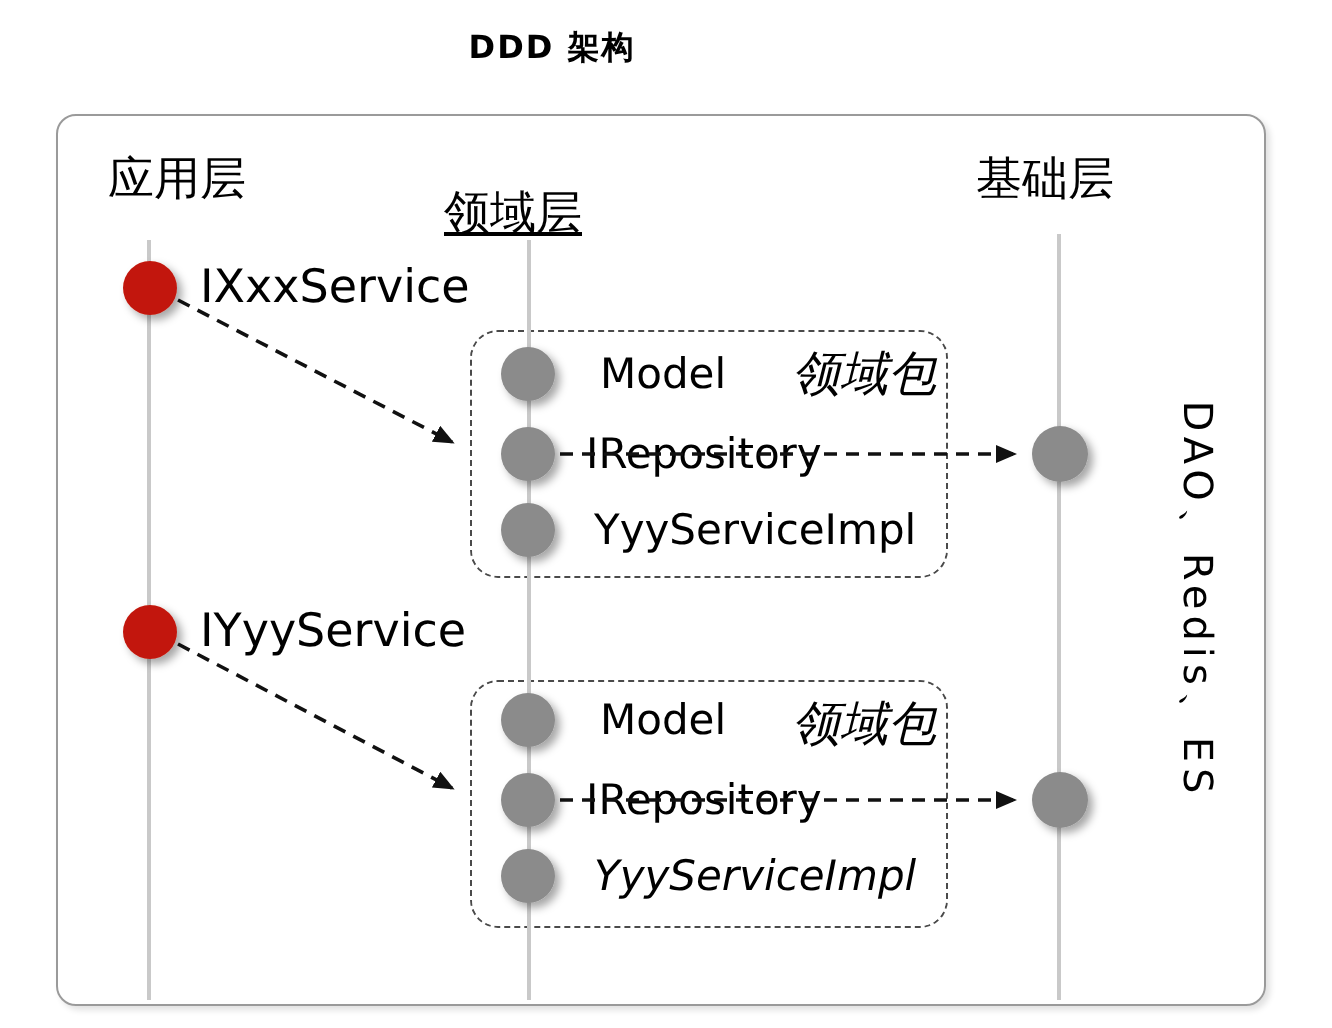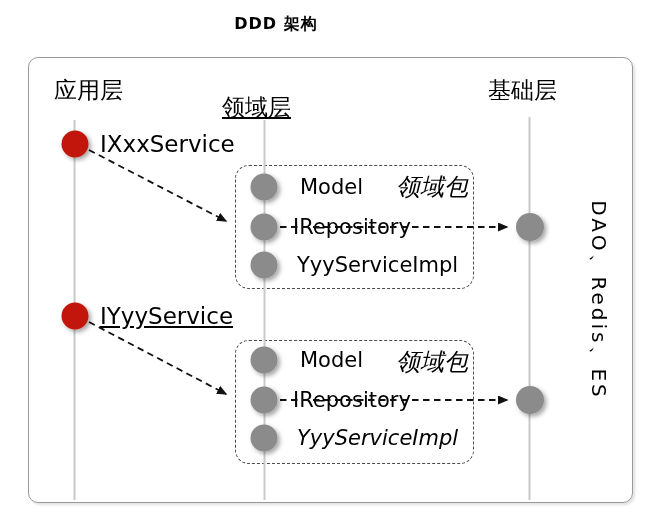--- a/index.html
+++ b/index.html
@@ -48,21 +48,21 @@
 
 <div class="abs title">DDD 架构</div>
 
 <div class="abs frame"></div>
 
 <div class="abs col-header" style="left:33px;top:77px;margin-left:21px;">应用层</div>
 <div class="abs col-header" style="left:222px;top:94px;text-decoration:underline;">领域层</div>
 <div class="abs col-header" style="left:488px;top:77px;">基础层</div>
 
 <div class="abs svc-label" style="left:100px;top:133px;">IXxxService</div>
-<div class="abs svc-label" style="left:100px;top:305px;text-decoration:underline;">IYyyService</div>
+<div class="abs svc-label" style="left:100px;top:305px;">IYyyService</div>
 
 <div class="abs pkg-box" style="left:235px;top:165px;"></div>
 <div class="abs pkg-badge" style="left:396px;top:175px;">领域包</div>
 <div class="abs node-label" style="left:300px;top:176px;">Model</div>
 <div class="abs node-label" style="left:293px;top:216px;">IRepository</div>
 <div class="abs node-label" style="left:297px;top:254px;">YyyServiceImpl</div>
 
 <div class="abs pkg-box" style="left:235px;top:340px;"></div>
 <div class="abs pkg-badge" style="left:396px;top:350px;">领域包</div>
 <div class="abs node-label" style="left:300px;top:349px;">Model</div>

